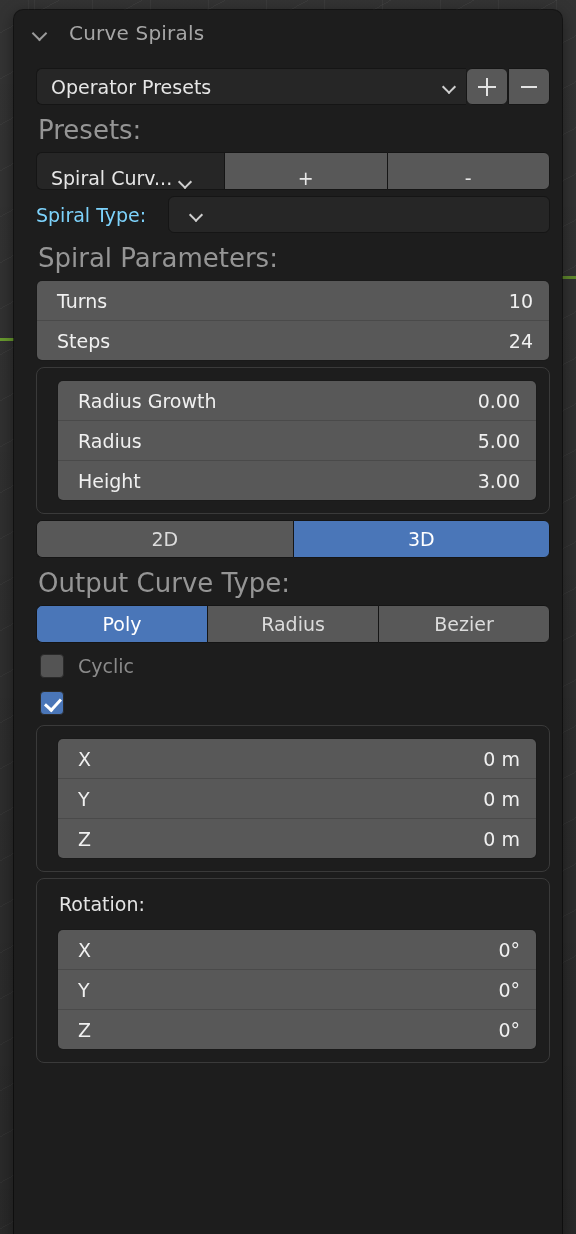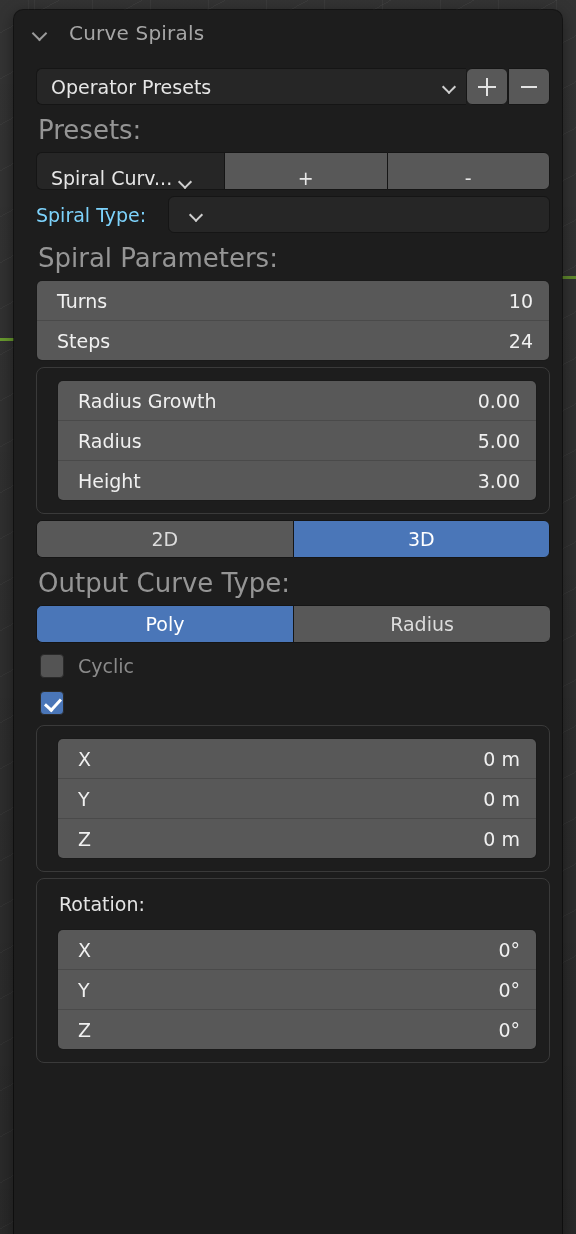--- a/index.html
+++ b/index.html
@@ -410,20 +410,21 @@
     <div class="toggle2">
       <div class="off">2D</div>
       <div class="on">3D</div>
     </div>
 
     <div class="section-label">Output Curve Type:</div>
 
     <div class="toggle3">
       <div class="on">Poly</div>
       <div class="off">Radius</div>
+      <div class="off">Bezier</div>
     </div>
 
     <div class="cbrow">
       <span class="cbox unchecked"></span>
       <span class="cbtext dim">Cyclic</span>
     </div>
 
     <div class="cbrow">
       <span class="cbox checked"></span>
     </div>

